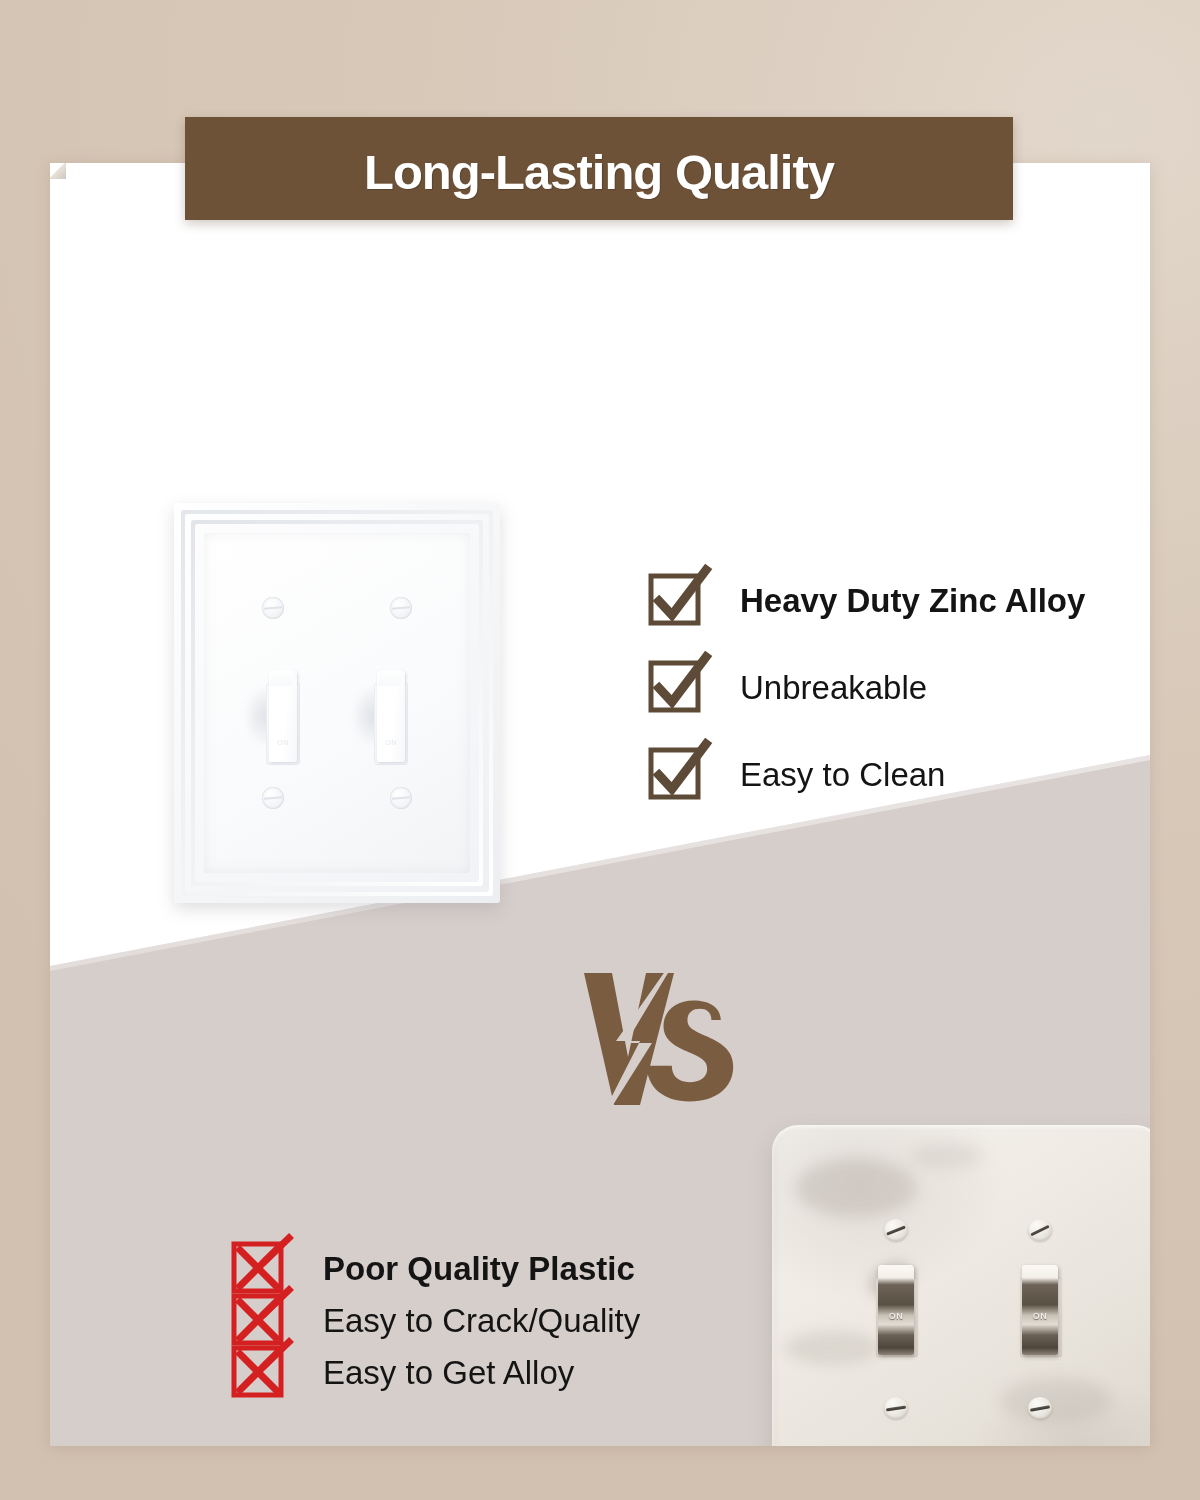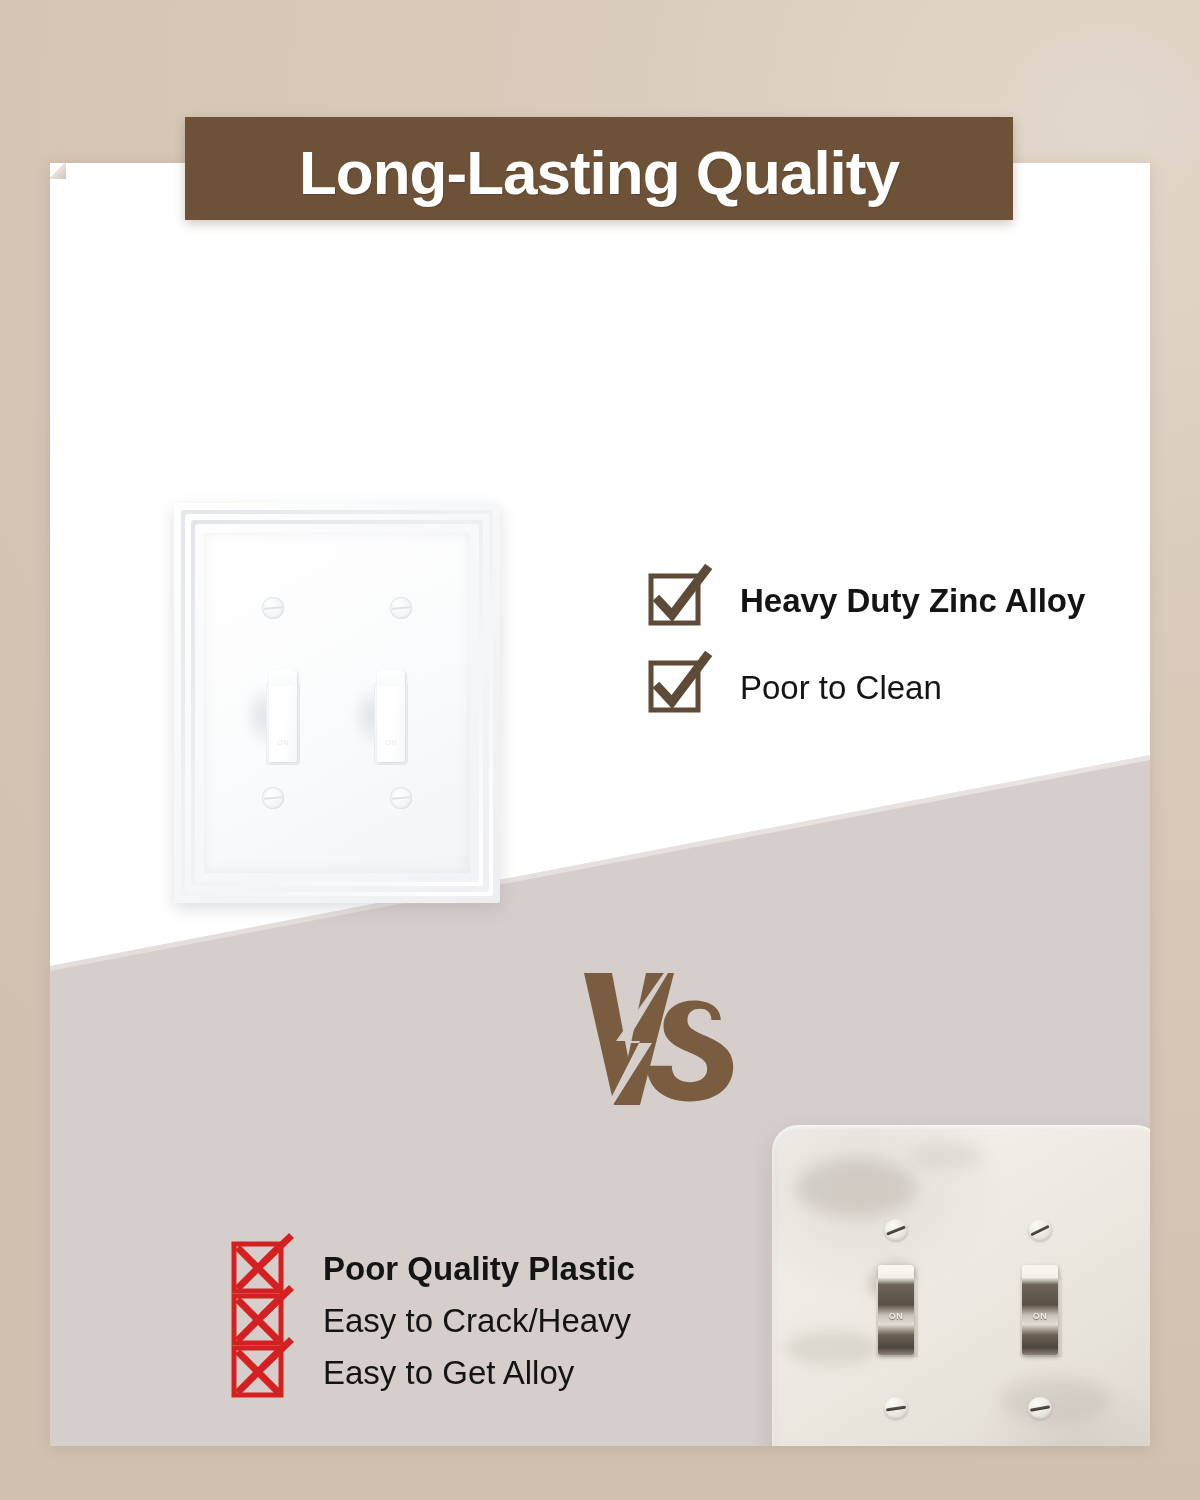--- a/index.html
+++ b/index.html
@@ -53,21 +53,21 @@
     position:absolute;
     left:185px; top:117px;
     width:828px; height:103px;
     background:#6d5238;
     display:flex; align-items:center; justify-content:center;
     box-shadow:0 4px 10px rgba(90,70,50,.28);
     z-index:5;
   }
   #banner-text {
     color:#fff;
-    font-size:62px;
+    font-size:49px;
     font-weight:bold;
     letter-spacing:-1px;
     white-space:nowrap;
     text-shadow:1px 1px 1px rgba(0,0,0,.18);
     margin-top:7px;
   }
 
   
   #good-plate {
     position:absolute;
@@ -290,29 +290,38 @@
     <div class="row">
       <span class="mark">
         <svg width="70" height="70" viewBox="0 0 70 70">
           <rect x="9" y="15" width="47" height="47" fill="none" stroke="#5d4a37" stroke-width="5"></rect>
           <path d="M17 40 L30 54 L64 9" fill="none" stroke="#5d4a37" stroke-width="9" stroke-linecap="square"></path>
         </svg>
       </span>
       <span class="row-label bold">Heavy Duty Zinc Alloy</span>
     </div>
 
-
     <div class="row">
       <span class="mark">
         <svg width="70" height="70" viewBox="0 0 70 70">
           <rect x="9" y="15" width="47" height="47" fill="none" stroke="#5d4a37" stroke-width="5"></rect>
           <path d="M17 40 L30 54 L64 9" fill="none" stroke="#5d4a37" stroke-width="9" stroke-linecap="square"></path>
         </svg>
       </span>
-      <span class="row-label">Poor to Clean</span>
+      <span class="row-label">Unbreakable</span>
+    </div>
+
+    <div class="row">
+      <span class="mark">
+        <svg width="70" height="70" viewBox="0 0 70 70">
+          <rect x="9" y="15" width="47" height="47" fill="none" stroke="#5d4a37" stroke-width="5"></rect>
+          <path d="M17 40 L30 54 L64 9" fill="none" stroke="#5d4a37" stroke-width="9" stroke-linecap="square"></path>
+        </svg>
+      </span>
+      <span class="row-label">Easy to Clean</span>
     </div>
   </div>
 
   <div id="vs">
     <svg width="180" height="200" viewBox="0 0 180 200">
       <defs>
         <clipPath id="bolt-cut">
 
           <path d="M0 0 H180 V200 H0 Z
                    M126 -6 L60 104 L86 104 L18 212 L74 102 L50 102 Z" clip-rule="evenodd"></path>
@@ -356,21 +365,21 @@
 
     <div class="row">
       <span class="mark">
         <svg width="70" height="70" viewBox="0 0 70 70">
           <rect x="9" y="15" width="47" height="47" fill="none" stroke="#d42020" stroke-width="5"></rect>
           <path d="M15 21 L51 57" fill="none" stroke="#d42020" stroke-width="7" stroke-linecap="square"></path>
           <path d="M51 21 L15 57" fill="none" stroke="#d42020" stroke-width="7" stroke-linecap="square"></path>
           <path d="M40 32 L64 9" fill="none" stroke="#d42020" stroke-width="7" stroke-linecap="square"></path>
         </svg>
       </span>
-      <span class="row-label">Easy to Crack/Heavy</span>
+      <span class="row-label">Easy to Crack/Quality</span>
     </div>
 
     <div class="row">
       <span class="mark">
         <svg width="70" height="70" viewBox="0 0 70 70">
           <rect x="9" y="15" width="47" height="47" fill="none" stroke="#d42020" stroke-width="5"></rect>
           <path d="M15 21 L51 57" fill="none" stroke="#d42020" stroke-width="7" stroke-linecap="square"></path>
           <path d="M51 21 L15 57" fill="none" stroke="#d42020" stroke-width="7" stroke-linecap="square"></path>
           <path d="M40 32 L64 9" fill="none" stroke="#d42020" stroke-width="7" stroke-linecap="square"></path>
         </svg>

